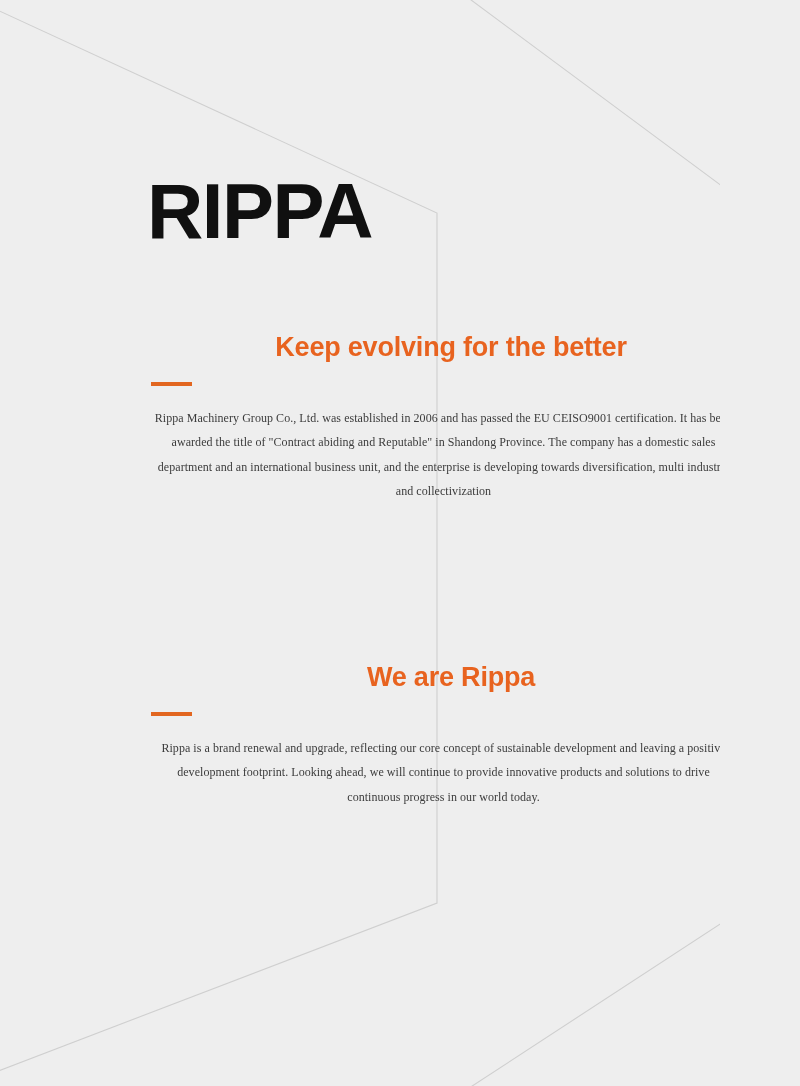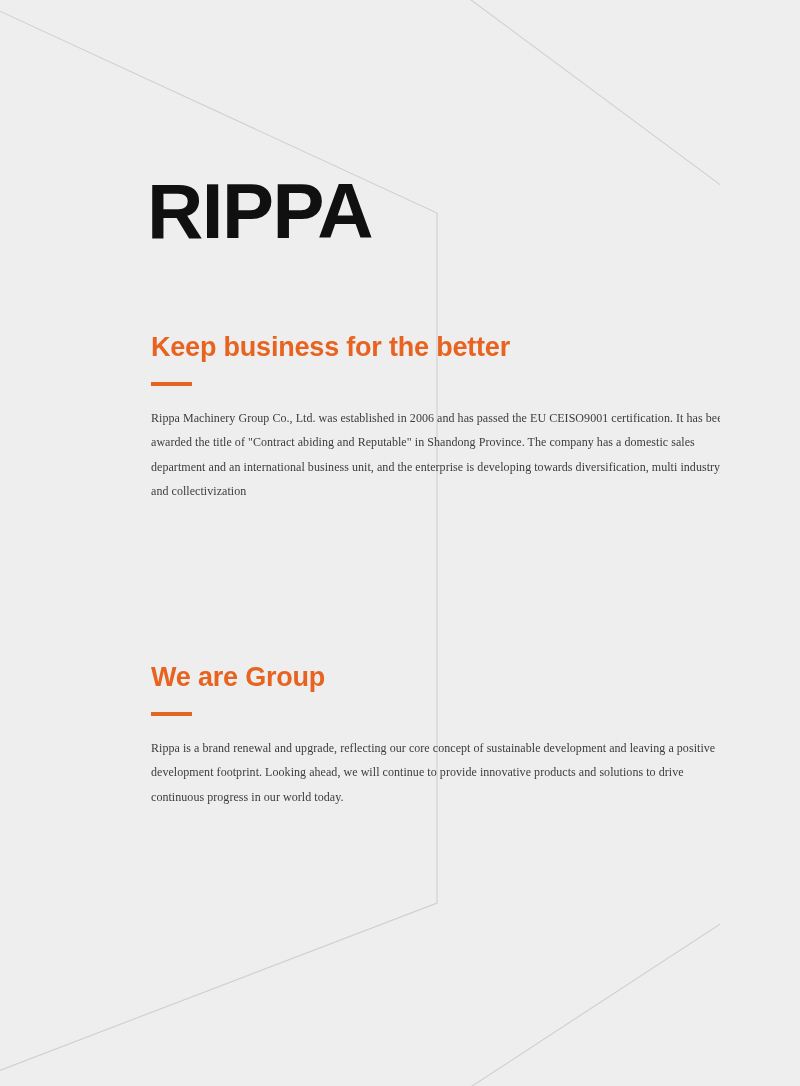--- a/index.html
+++ b/index.html
@@ -14,20 +14,21 @@
     font-family: "Liberation Sans", sans-serif;
     overflow: hidden;
   }
 
   #page {
     position: relative;
     width: 720px;
     height: 1086px;
     background: #eeeeee;
     overflow: hidden;
+    text-align: center;
   }
 
   
   #bg-geometry {
     position: absolute;
     left: 0;
     top: 0;
     width: 800px;
     height: 1086px;
     pointer-events: none;
@@ -103,25 +104,25 @@
     <polyline points="-20,2 437,213 437,903 -20,1078" fill="none" stroke="#cfcfcf" stroke-width="1.1" stroke-linejoin="miter" vector-effect="non-scaling-stroke"></polyline>
 
     <polyline points="463,-6 757,212 757,900 463,1092" fill="none" stroke="#cfcfcf" stroke-width="1.1" stroke-linejoin="miter" vector-effect="non-scaling-stroke"></polyline>
   </svg>
 
   <div id="content">
 
     <h1 class="brand-logo">RIPPA</h1>
 
     <section class="section" id="section-evolving">
-      <h2 class="section-heading">Keep business for the better</h2>
+      <h2 class="section-heading">Keep evolving for the better</h2>
       <div class="section-rule"></div>
       <p class="section-body">Rippa Machinery Group Co., Ltd. was established in 2006 and has passed the EU CEISO9001 certification. It has been awarded the title of "Contract abiding and Reputable" in Shandong Province. The company has a domestic sales department and an international business unit, and the enterprise is developing towards diversification, multi industry, and collectivization</p>
     </section>
 
     <section class="section" id="section-weare">
-      <h2 class="section-heading">We are Group</h2>
+      <h2 class="section-heading">We are Rippa</h2>
       <div class="section-rule"></div>
       <p class="section-body">Rippa is a brand renewal and upgrade, reflecting our core concept of sustainable development and leaving a positive development footprint. Looking ahead, we will continue to provide innovative products and solutions to drive continuous progress in our world today.</p>
     </section>
 
   </div>
 </div>
 
 </body></html>

